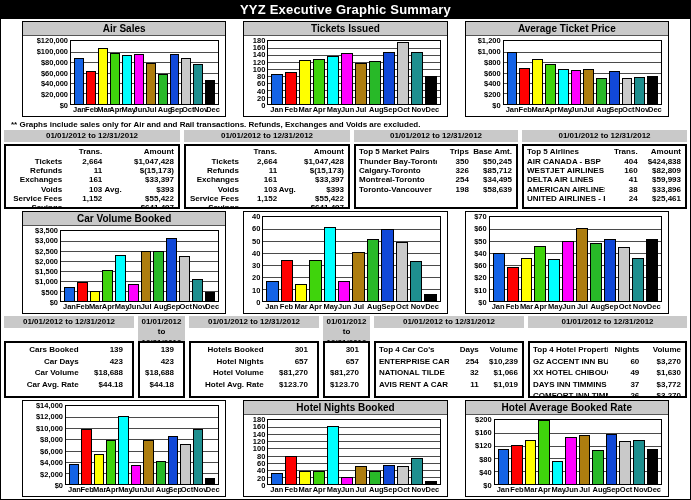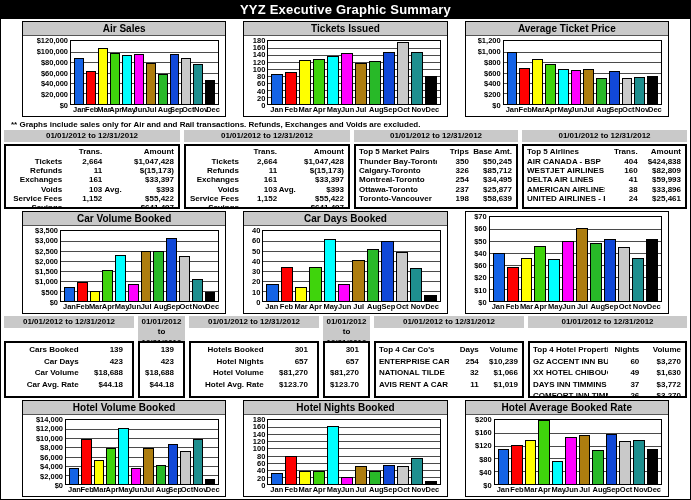--- a/index.html
+++ b/index.html
@@ -340,25 +340,20 @@
             <span class="c tname">Calgary-Toronto</span>
             <span class="c tv1">326</span>
             <span class="c tv2">$85,712</span>
           </div>
           <div class="trow">
             <span class="c tname">Montreal-Toronto</span>
             <span class="c tv1">254</span>
             <span class="c tv2">$34,495</span>
           </div>
           <div class="trow">
-            <span class="c tname">Ottawa-Toronto</span>
-            <span class="c tv1">237</span>
-            <span class="c tv2">$25,877</span>
-          </div>
-          <div class="trow">
             <span class="c tname">Toronto-Vancouver</span>
             <span class="c tv1">198</span>
             <span class="c tv2">$58,639</span>
           </div>
         </div>
     </div>
     <div class="tcol w-t4">
       <div class="date-strip">01/01/2012 to 12/31/2012</div>
       <div class="tbox">
           <div class="trow">
@@ -443,21 +438,20 @@
               <span class="xl">Aug</span>
               <span class="xl">Sep</span>
               <span class="xl">Oct</span>
               <span class="xl">Nov</span>
               <span class="xl">Dec</span>
             </div>
           </div>
         </div>
       </div>
     <div class="chart-panel">
-        <div class="chart-title">Car Days Booked</div>
         <div class="chart-body">
           <div class="yaxis" style="width:16px">
             <span class="ytick" style="top:0.00%">40</span>
             <span class="ytick" style="top:14.29%">60</span>
             <span class="ytick" style="top:28.57%">50</span>
             <span class="ytick" style="top:42.86%">40</span>
             <span class="ytick" style="top:57.14%">30</span>
             <span class="ytick" style="top:71.43%">20</span>
             <span class="ytick" style="top:85.71%">10</span>
             <span class="ytick" style="top:100.00%">0</span>
@@ -697,21 +691,20 @@
             <span class="c tname">COMFORT INN TIMMINS</span>
             <span class="c tv1">26</span>
             <span class="c tv2">$3,270</span>
           </div>
         </div>
     </div>
   </div>
 
   <div class="charts-row row5">
     <div class="chart-panel">
-        <div class="chart-title">Hotel Volume Booked</div>
         <div class="chart-body">
           <div class="yaxis" style="width:40px">
             <span class="ytick" style="top:0.00%">$14,000</span>
             <span class="ytick" style="top:14.29%">$12,000</span>
             <span class="ytick" style="top:28.57%">$10,000</span>
             <span class="ytick" style="top:42.86%">$8,000</span>
             <span class="ytick" style="top:57.14%">$6,000</span>
             <span class="ytick" style="top:71.43%">$4,000</span>
             <span class="ytick" style="top:85.71%">$2,000</span>
             <span class="ytick" style="top:100.00%">$0</span>

